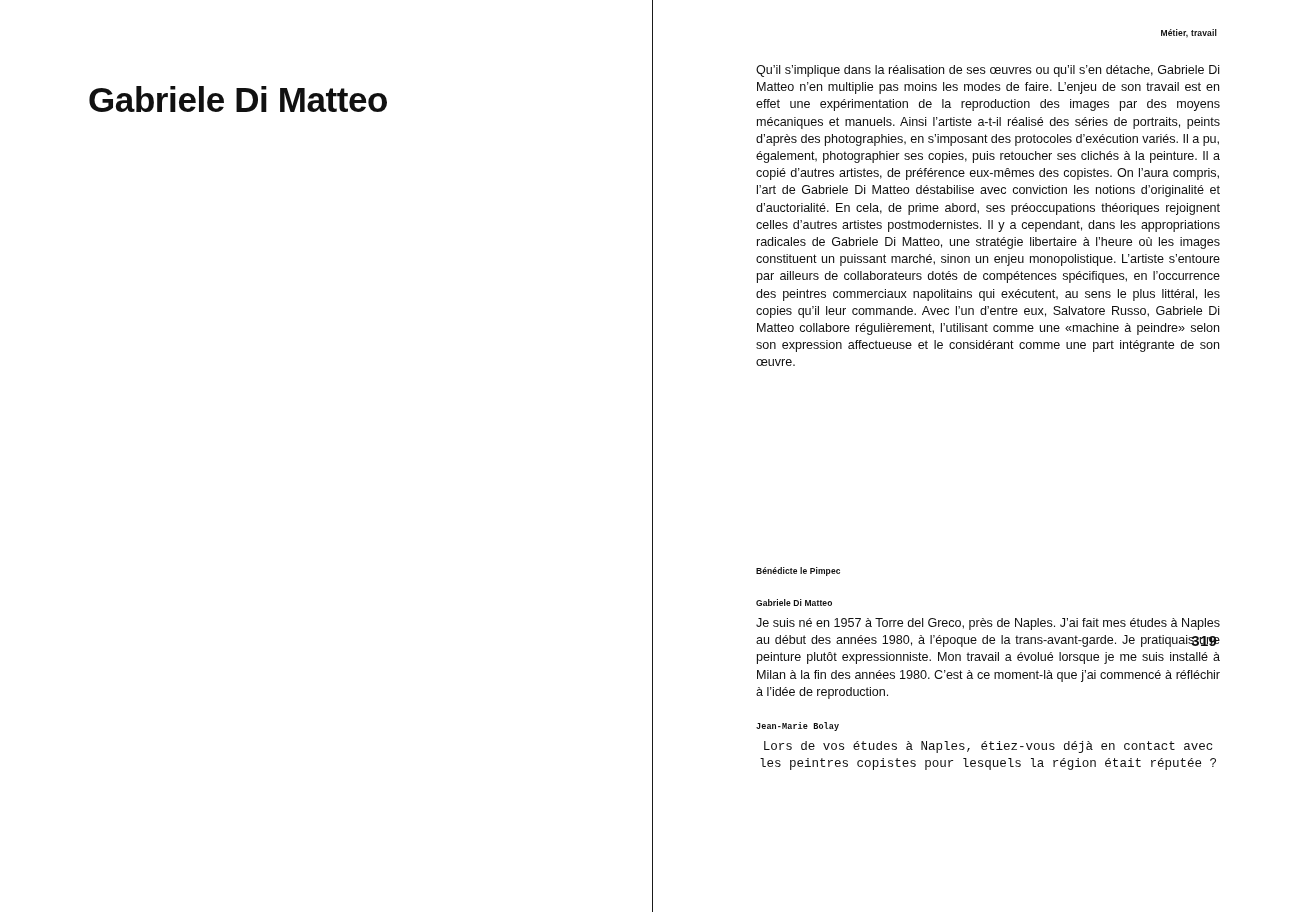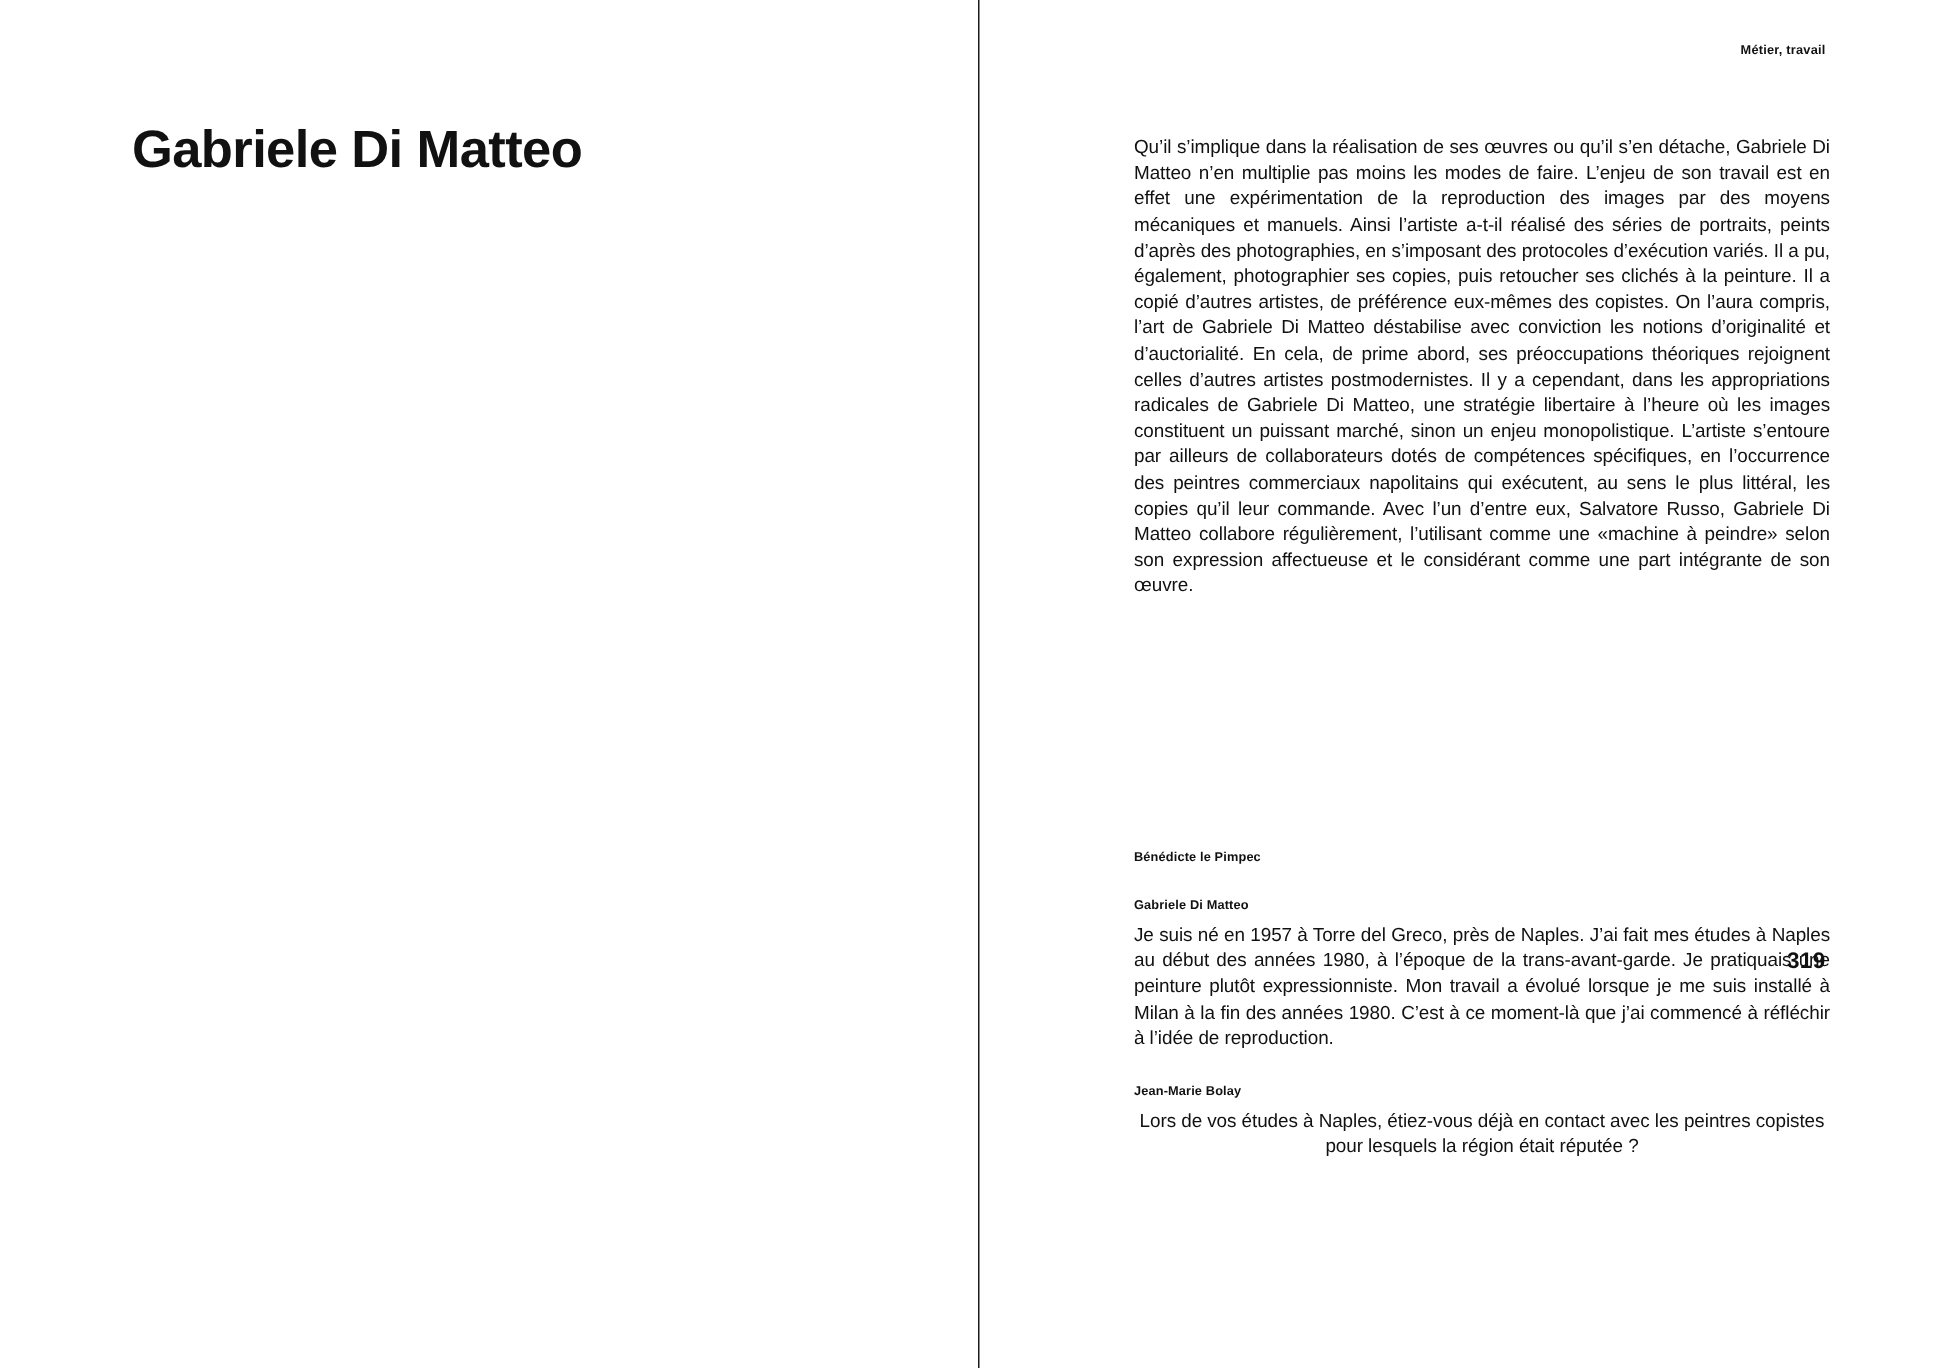--- a/index.html
+++ b/index.html
@@ -71,33 +71,33 @@
     left: 103px;
     width: 464px;
   }
   .intro {
     top: 62px;
     font-size: 12.6px;
     line-height: 17.2px;
     text-align: justify;
     color: #111111;
     letter-spacing: -0.05px;
-    margin-top: 28px;
   }
   .qa-block {
     position: absolute;
     left: 103px;
     width: 464px;
     top: 566px;
   }
   .qa-item {
     margin-bottom: 21px;
   }
   .qa-item:last-child {
     margin-bottom: 0;
+    font-family: Liberation Mono, monospace;
   }
   .speaker {
     font-size: 8.5px;
     font-weight: 700;
     letter-spacing: 0.1px;
     line-height: 11px;
     margin-bottom: 6px;
     color: #111111;
   }
   .qa-text {

